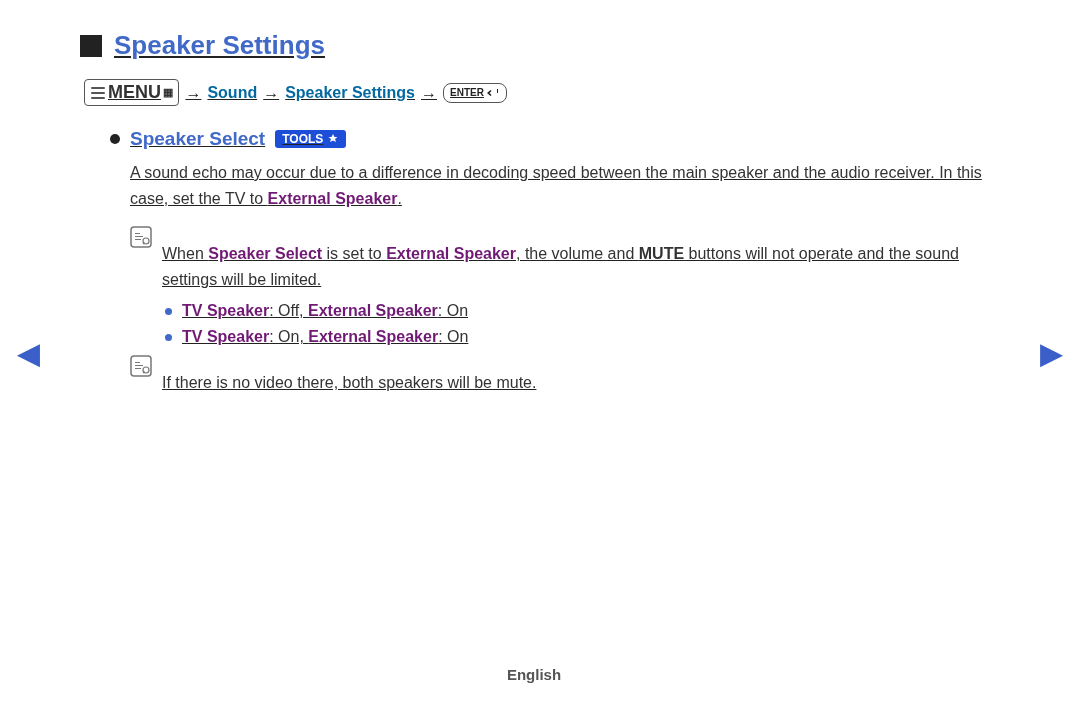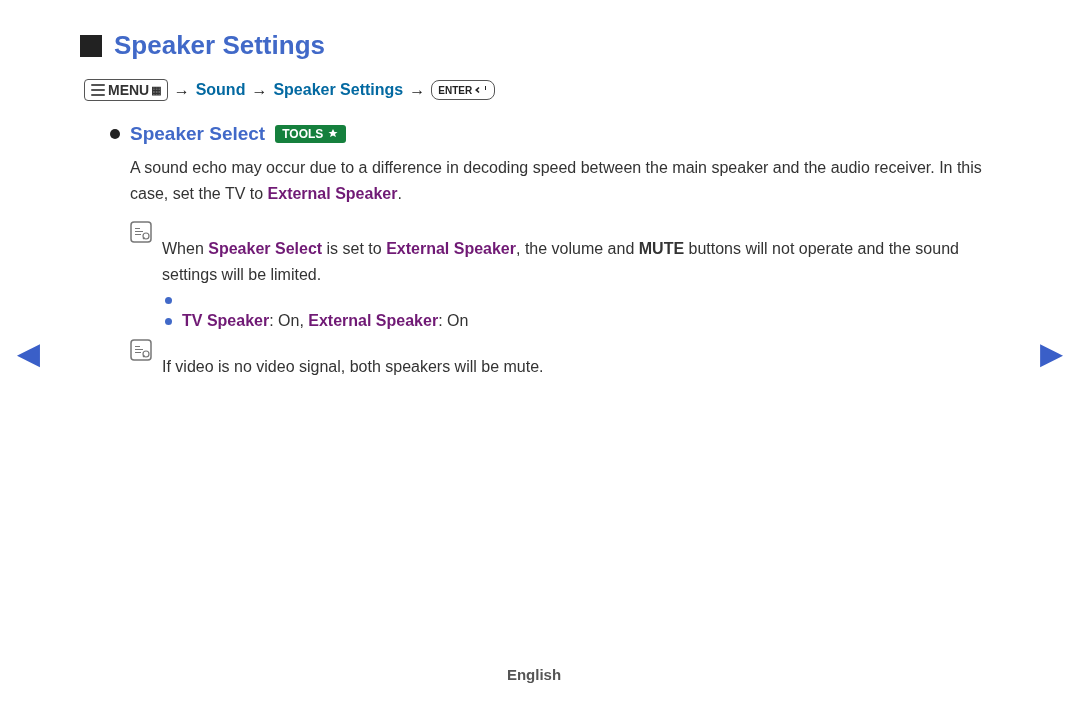--- a/index.html
+++ b/index.html
@@ -12,20 +12,21 @@
       color: #222;
       overflow: hidden;
       position: relative;
     }
 
     .page-container {
       width: 1068px;
       height: 705px;
       padding: 30px 80px 30px 80px;
       position: relative;
+      text-decoration: underline;
     }
 
     
     .nav-arrow {
       position: absolute;
       top: 50%;
       transform: translateY(-50%);
       font-size: 28px;
       color: #3a5fc8;
       cursor: pointer;
@@ -112,21 +113,21 @@
       background: #222;
       border-radius: 50%;
       flex-shrink: 0;
     }
     .speaker-select-label {
       font-size: 19px;
       font-weight: 600;
       color: #4169c8;
     }
     .tools-badge {
-      background: #15803d;
+      background: #1d4ed8;
       color: #fff;
       font-size: 12px;
       font-weight: 700;
       padding: 2px 7px;
       border-radius: 3px;
       display: inline-flex;
       align-items: center;
       gap: 2px;
     }
 
@@ -214,21 +215,21 @@
     <span class="section-title-text">Speaker Settings</span>
   </div>
 
   <div class="menu-path">
     <span class="menu-icon-box">
       <svg width="16" height="16" viewBox="0 0 16 16" style="vertical-align:middle">
           <rect x="1" y="2" width="14" height="2" rx="1" fill="#555"></rect>
           <rect x="1" y="7" width="14" height="2" rx="1" fill="#555"></rect>
           <rect x="1" y="12" width="14" height="2" rx="1" fill="#555"></rect>
         </svg>
-      <span style="font-weight:700;font-size:14px;">MENU</span>
+      <span style="font-weight:700;font-size:18px;">MENU</span>
       <span style="font-size:11px; font-weight:700;">▦</span>
     </span>
     <span class="menu-path-sep">→</span>
     <span class="menu-path-item">Sound</span>
     <span class="menu-path-sep">→</span>
     <span class="menu-path-item">Speaker Settings</span>
     <span class="menu-path-sep">→</span>
     <span class="enter-box">
       ENTER
       <svg width="14" height="14" viewBox="0 0 14 14" style="margin-left:2px">
@@ -267,41 +268,44 @@
       </span>
       <span class="note-text">
         When <span class="highlight">Speaker Select</span> is set to <span class="highlight">External Speaker</span>, the volume and
         <span class="bold-text">MUTE</span> buttons will not operate and the sound settings will be limited.
       </span>
     </div>
 
 
     <div class="sub-bullet-row">
       <span class="sub-bullet-dot"></span>
+      <span class="sub-bullet-text">
+        <span class="highlight">TV Speaker</span>: Off, <span class="highlight">External Speaker</span>: On
+      </span>
     </div>
 
 
     <div class="sub-bullet-row">
       <span class="sub-bullet-dot"></span>
       <span class="sub-bullet-text">
         <span class="highlight">TV Speaker</span>: On, <span class="highlight">External Speaker</span>: On
       </span>
     </div>
 
     <div class="note-row">
       <span class="note-icon">
         <svg viewBox="0 0 22 22" width="22" height="22">
           <rect x="1" y="1" width="20" height="20" rx="3" fill="none" stroke="#777" stroke-width="1.5"></rect>
           <path d="M5 7h5v1H5zm0 3h8v1H5zm0 3h6v1H5z" fill="#777"></path>
           <circle cx="16" cy="15" r="3" fill="none" stroke="#777" stroke-width="1.2"></circle>
           <line x1="14.5" y1="16.5" x2="13" y2="18" stroke="#777" stroke-width="1.2"></line>
         </svg>
       </span>
       <span class="note-text">
-        If video is no video signal, both speakers will be mute.
+        If there is no video there, both speakers will be mute.
       </span>
     </div>
 
   </div>
 
   <div class="footer">
     <span>English</span>
   </div>
 
 </div>

